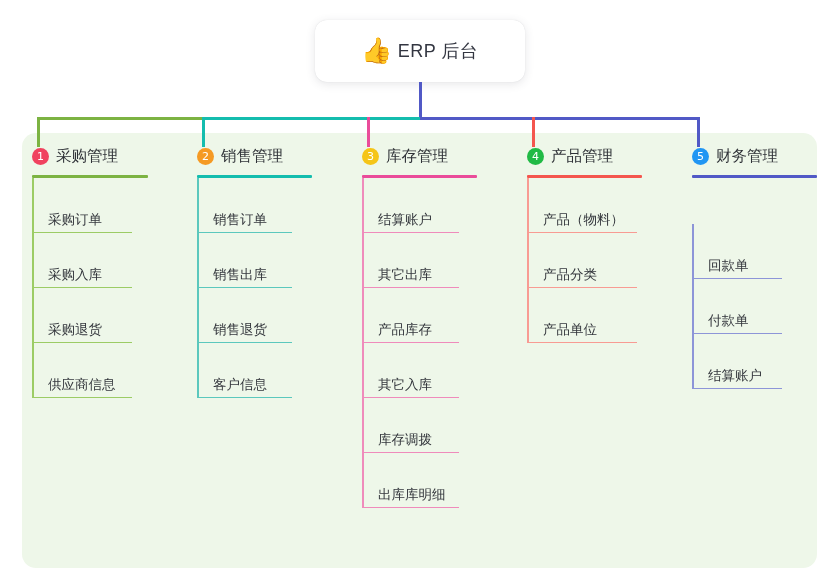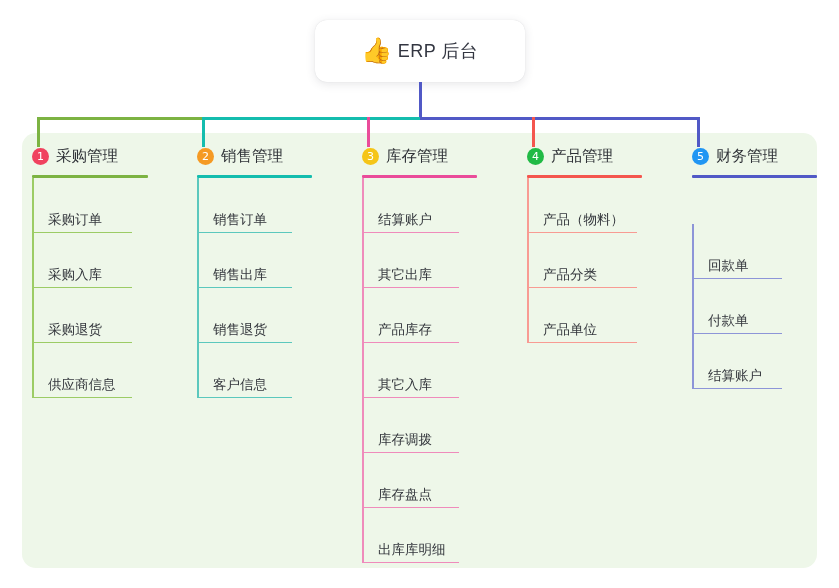--- a/index.html
+++ b/index.html
@@ -206,23 +206,20 @@
           <div class="item" style="height: 55px; width: 97px; border-left-color: rgb(239, 139, 187); border-bottom-color: rgb(239, 139, 187);">
             <span class="item-label">产品库存</span>
           </div>
           <div class="item" style="height: 55px; width: 97px; border-left-color: rgb(239, 139, 187); border-bottom-color: rgb(239, 139, 187);">
             <span class="item-label">其它入库</span>
           </div>
           <div class="item" style="height: 55px; width: 97px; border-left-color: rgb(239, 139, 187); border-bottom-color: rgb(239, 139, 187);">
             <span class="item-label">库存调拨</span>
           </div>
           <div class="item" style="height: 55px; width: 97px; border-left-color: rgb(239, 139, 187); border-bottom-color: rgb(239, 139, 187);">
-            <span class="item-label">库存盘点</span>
-          </div>
-          <div class="item" style="height: 55px; width: 97px; border-left-color: rgb(239, 139, 187); border-bottom-color: rgb(239, 139, 187);">
             <span class="item-label">出库库明细</span>
           </div>
         </div>
       </div>
       <div class="col" style="left: 517px;">
         <div class="col-head">
           <span class="badge" style="background: rgb(33, 186, 69);">4</span>
           <span class="col-title">产品管理</span>
         </div>
         <div class="col-rule" style="width: 115px; background: rgb(244, 86, 78);"></div>

